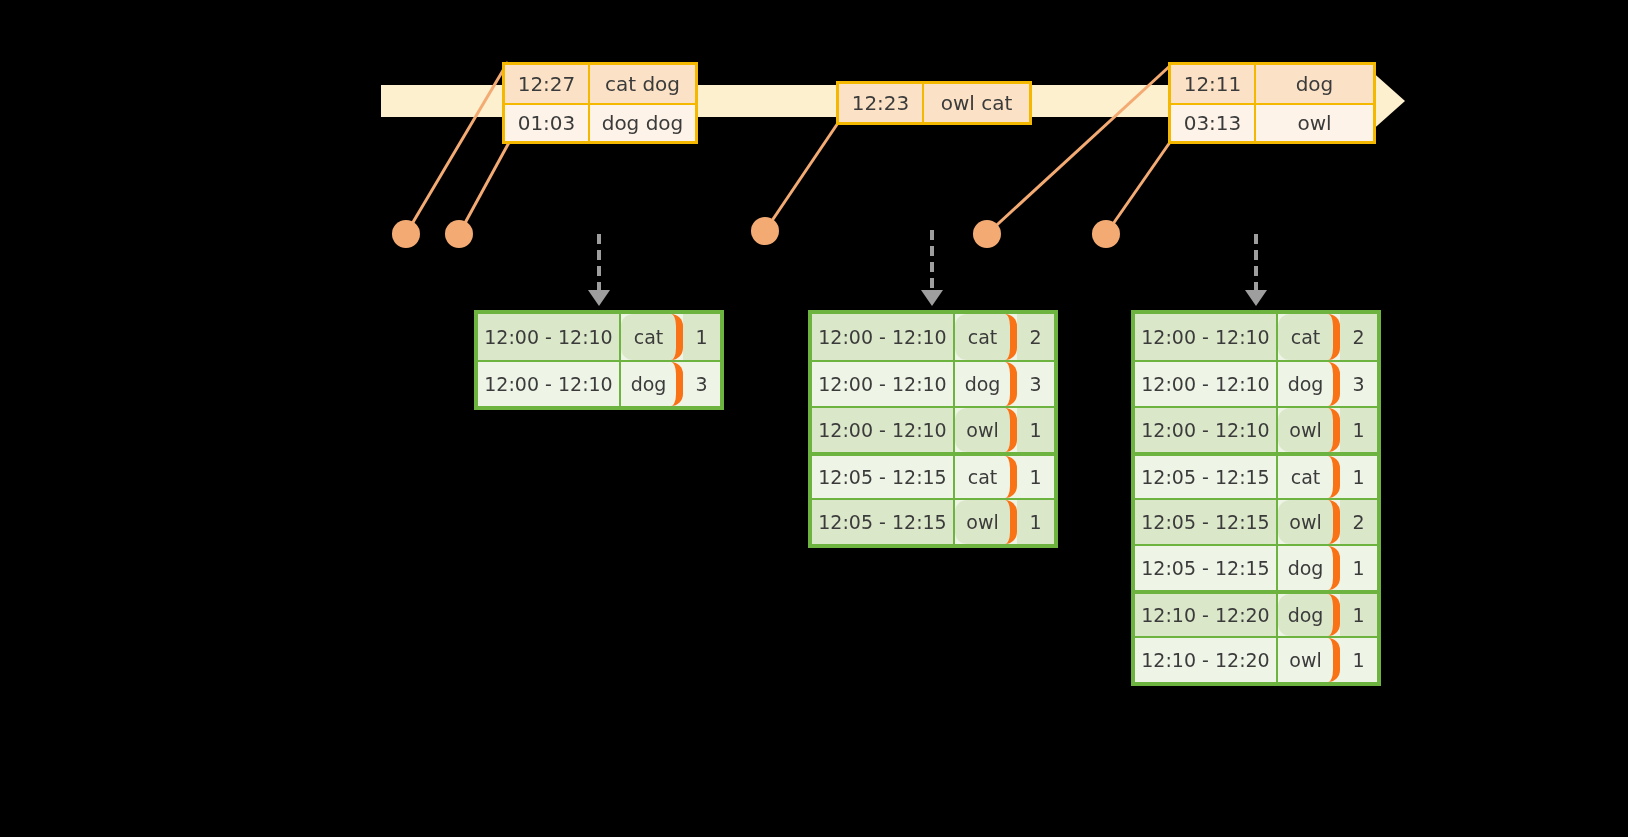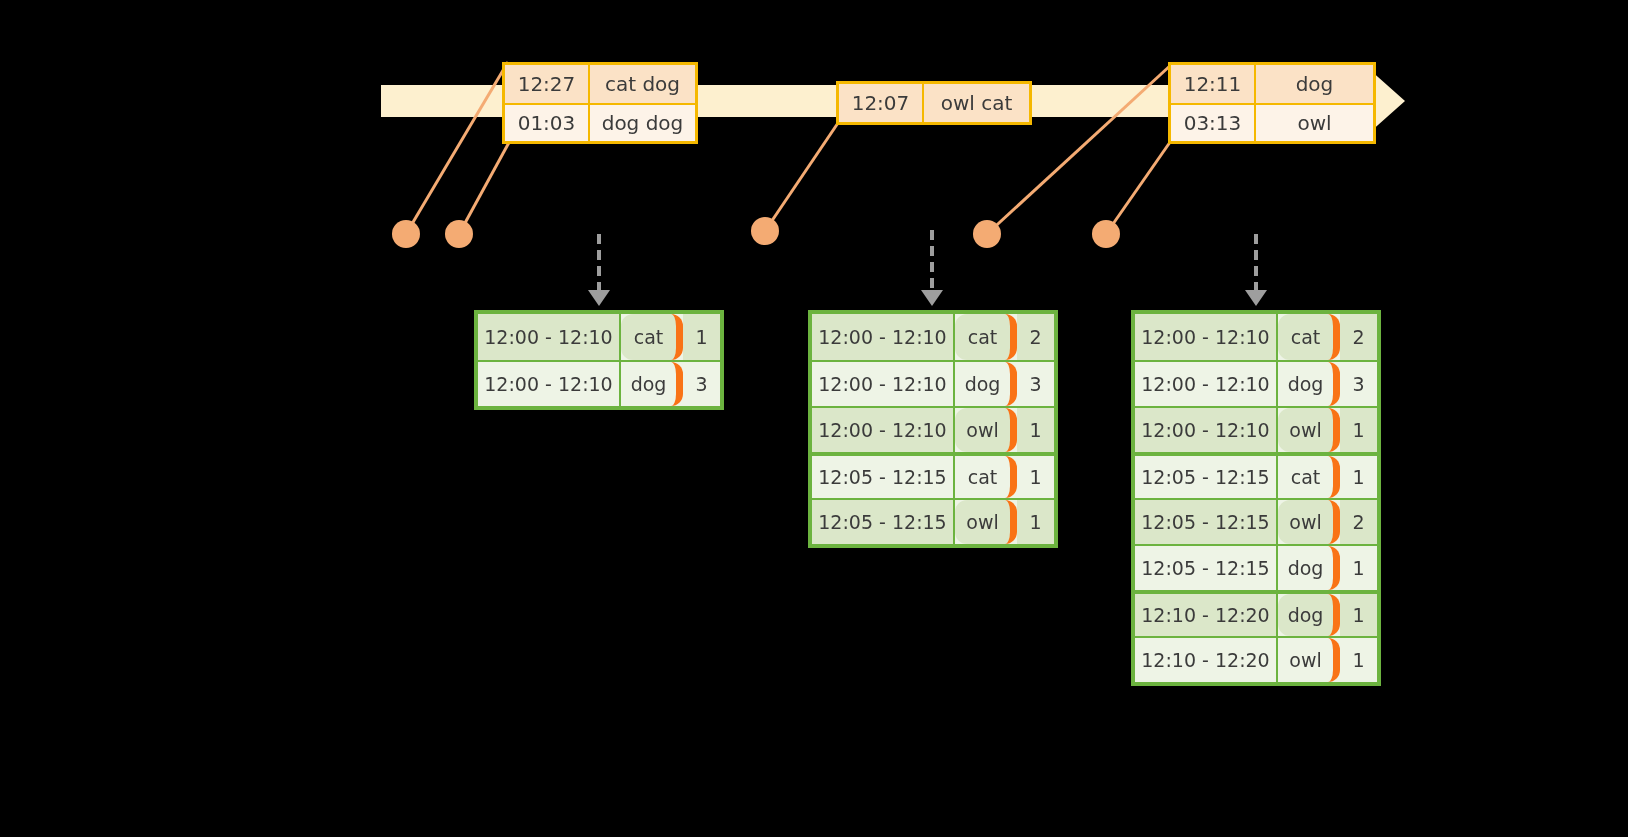--- a/index.html
+++ b/index.html
@@ -178,21 +178,21 @@
       <div class="cell cell-words">cat dog</div>
     </div>
     <div class="event-row shade-b">
       <div class="cell cell-time">01:03</div>
       <div class="cell cell-words">dog dog</div>
     </div>
   </div>
 
   <div class="event-box" id="event-box-2">
     <div class="event-row shade-a">
-      <div class="cell cell-time">12:07</div>
+      <div class="cell cell-time">12:23</div>
       <div class="cell cell-words">owl cat</div>
     </div>
   </div>
 
   <div class="event-box" id="event-box-3">
     <div class="event-row shade-a">
       <div class="cell cell-time">12:11</div>
       <div class="cell cell-words">dog</div>
     </div>
     <div class="event-row shade-b">

